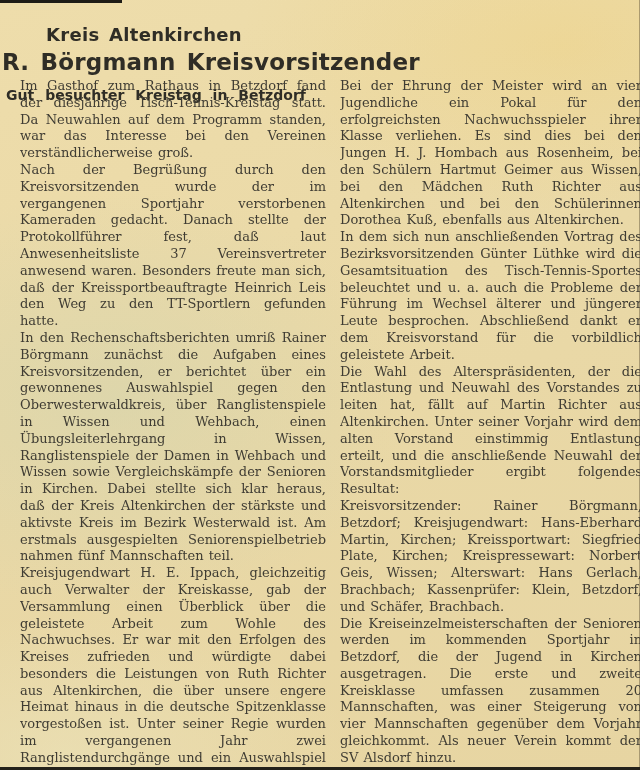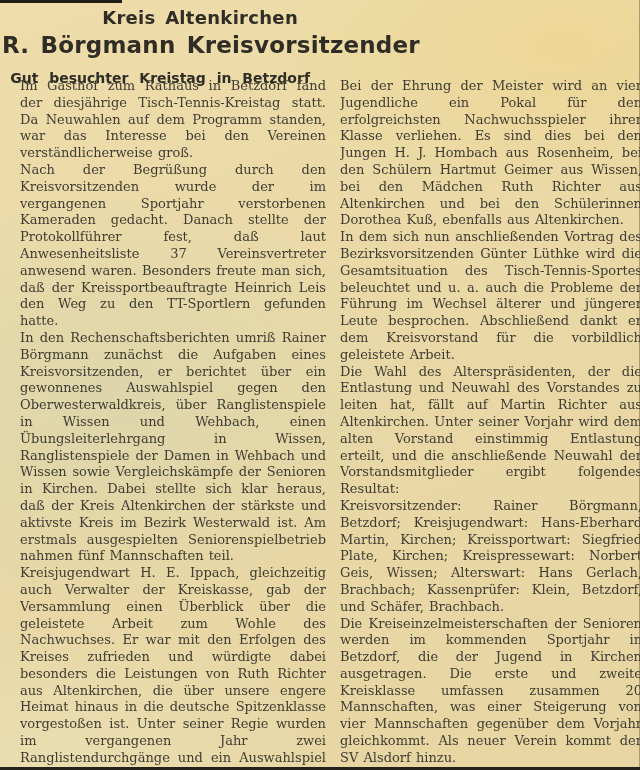--- a/index.html
+++ b/index.html
@@ -33,23 +33,23 @@
     background: rgba(90,80,55,0.45);
   }
   .edge-bottom {
     position: absolute;
     left: 0; bottom: 0;
     width: 100%; height: 3px;
     background: #23211a;
   }
   .masthead {
     position: absolute;
-    left: 2px; top: 7px;
+    left: 2px; top: 24px;
     width: 308px;
-    text-align: right;
+    text-align: center;
     font-family: "DejaVu Sans", sans-serif;
     color: #2f2d26;
   }
   .kicker {
     font-size: 18px;
     font-weight: bold;
     letter-spacing: 0.3px;
     word-spacing: 3px;
     transform: translateX(-12px);
   }

